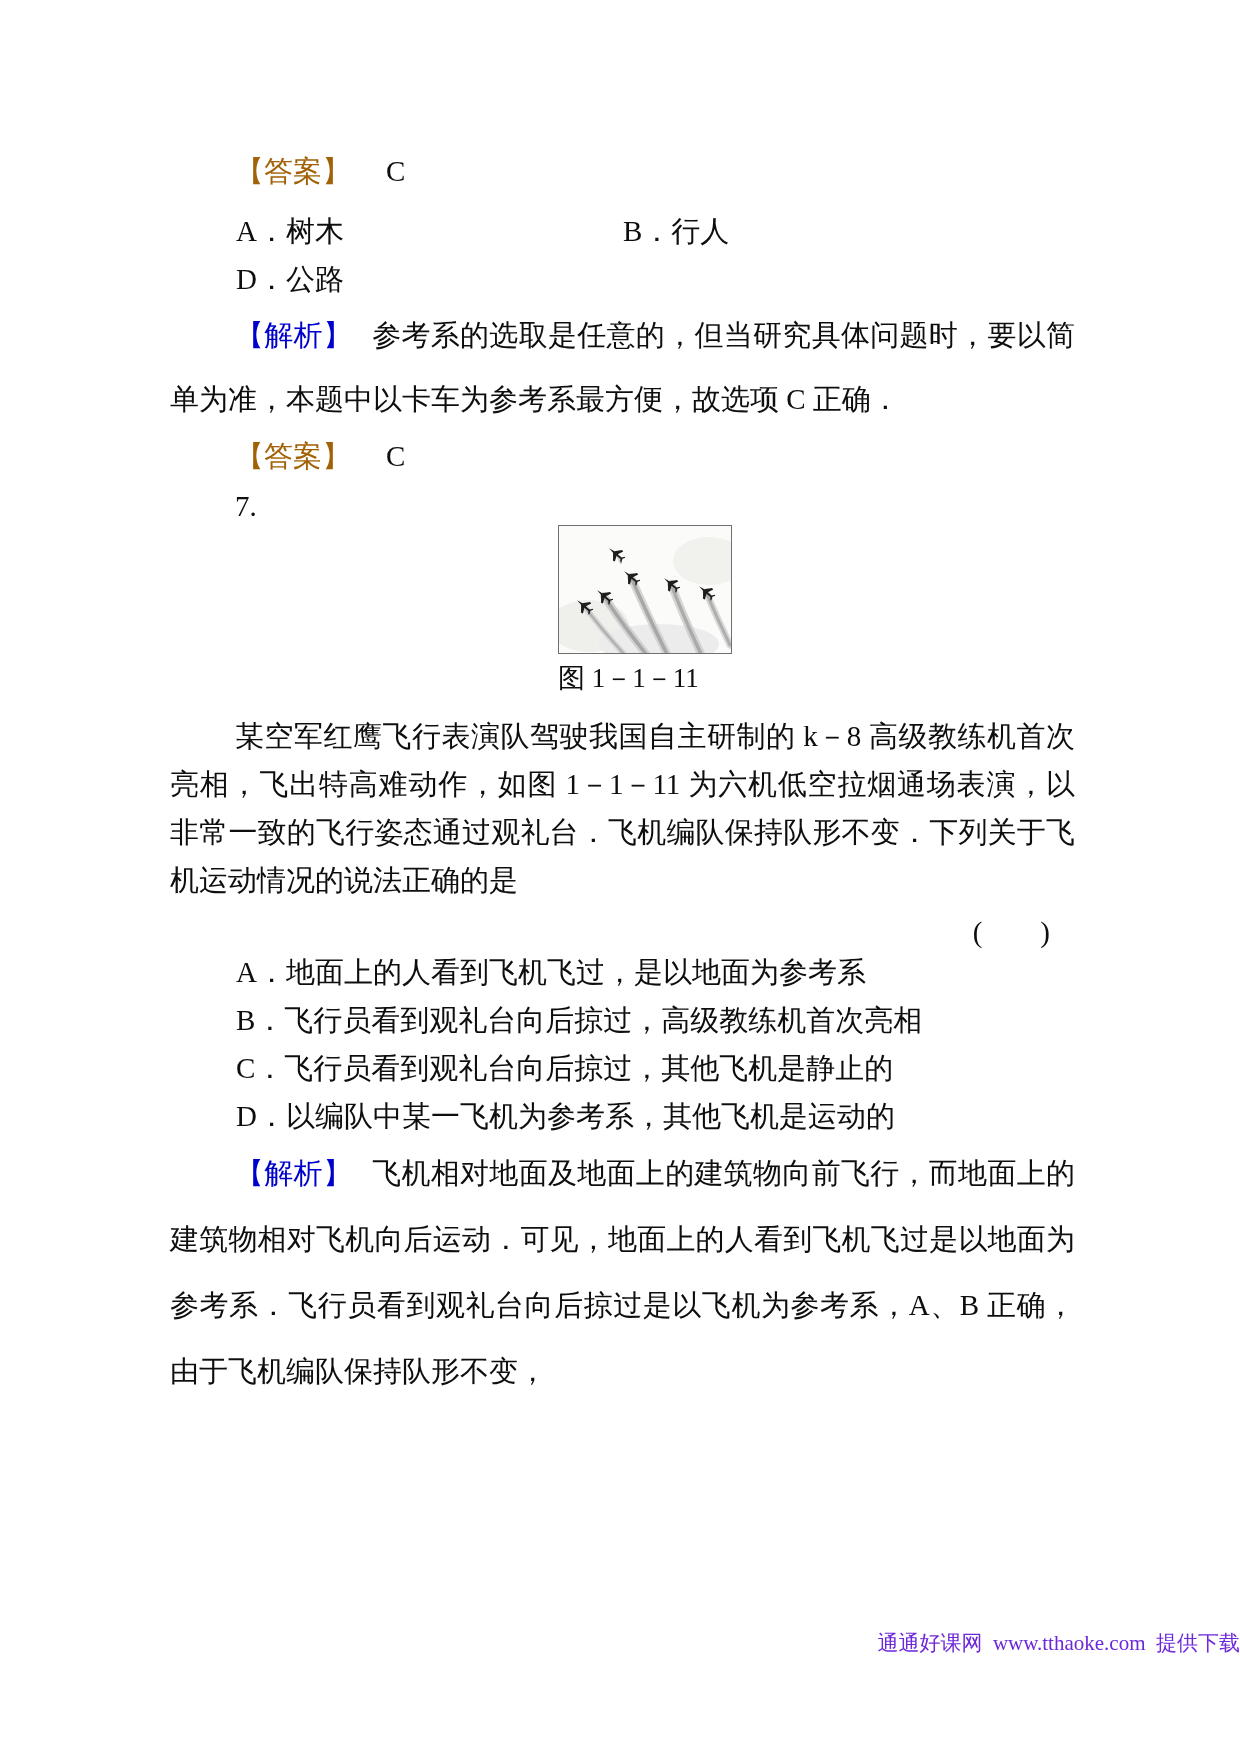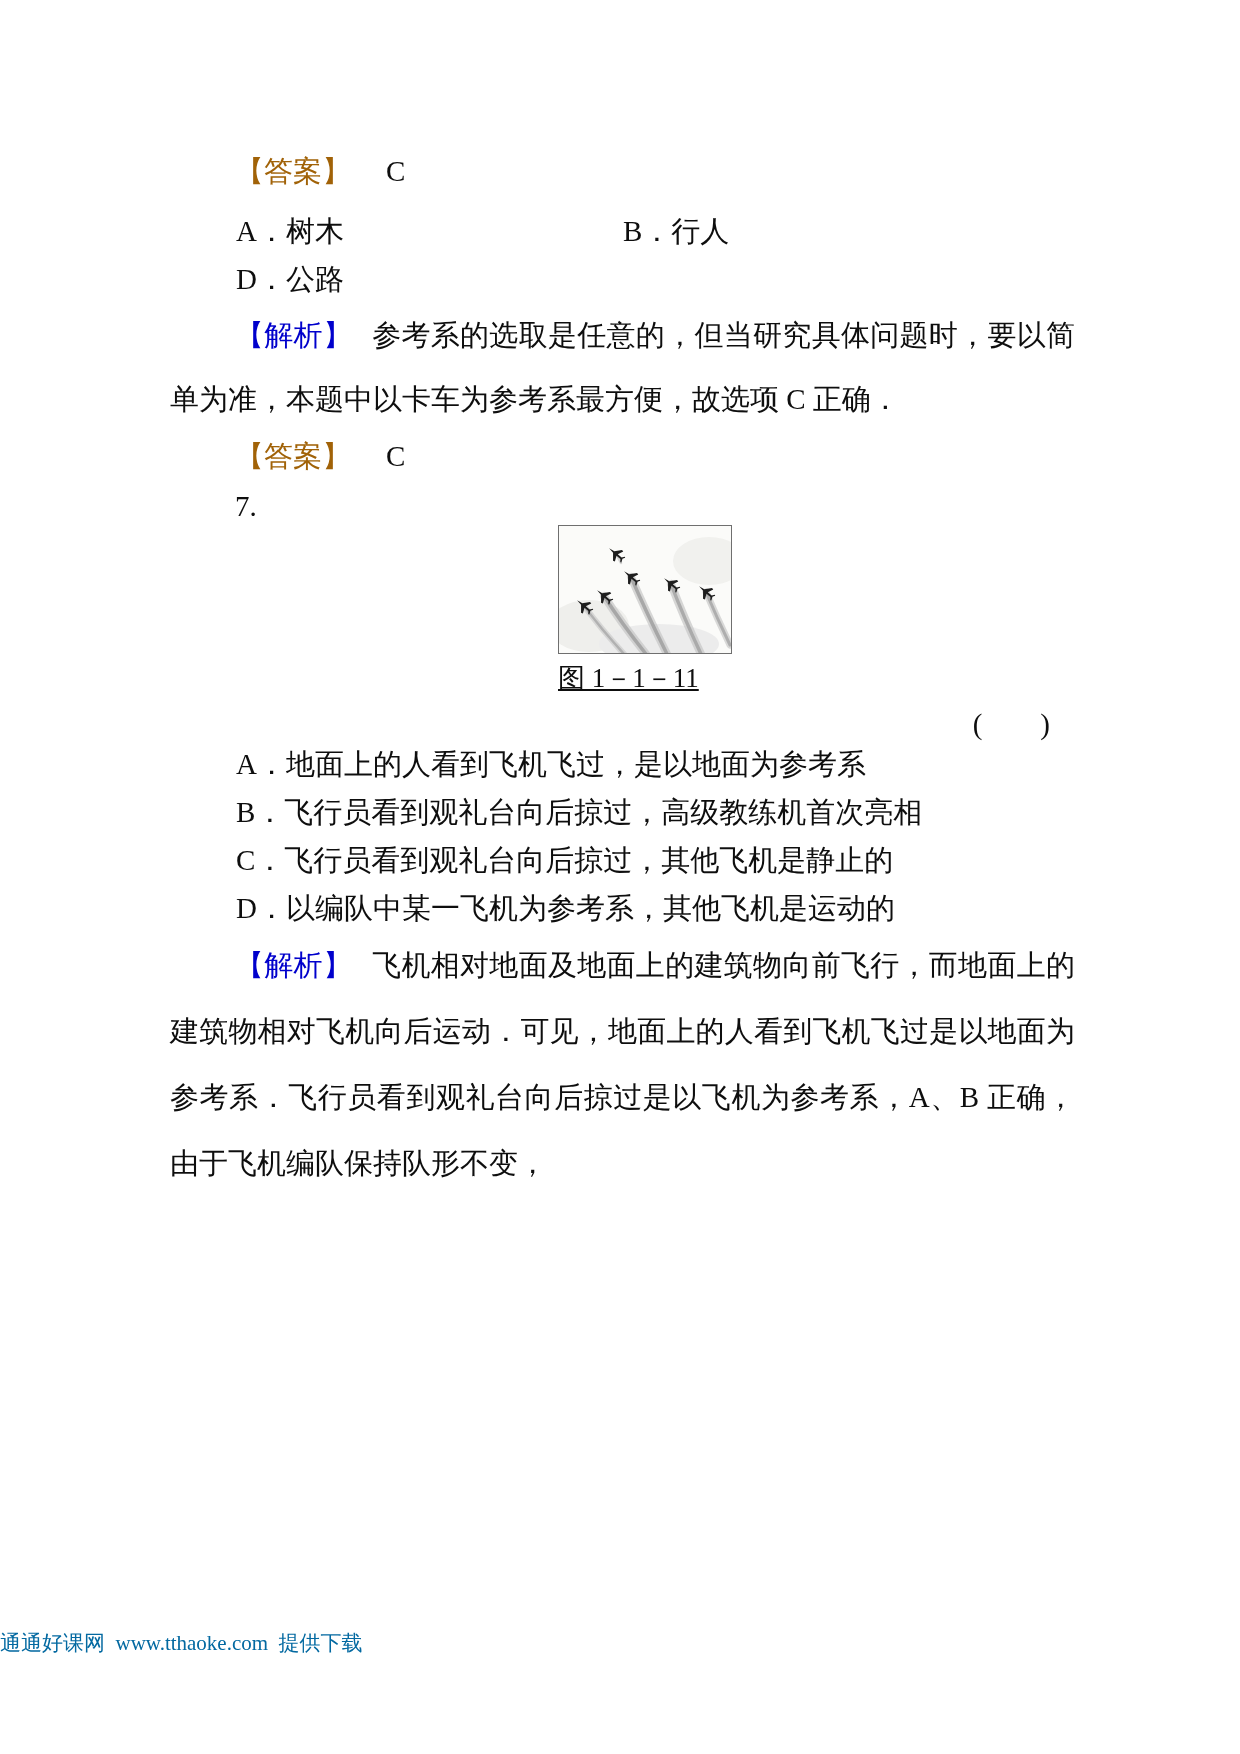--- a/index.html
+++ b/index.html
@@ -27,45 +27,45 @@
   .analysis-p2{line-height:66px;text-align:justify;}
   .qnum{line-height:48px;padding-left:65px;margin-top:-6px;}
   .opt-grid{
     display:grid;
     grid-template-columns:387px 1fr;
     padding-left:66px;
     line-height:48px;
     margin-top:4px;
   }
   .opt-list{padding-left:66px;line-height:48px;margin-top:-8px;}
-  .figure-wrap{margin-left:388px;width:140px;margin-top:-5px;text-decoration:underline;}
+  .figure-wrap{margin-left:388px;width:140px;margin-top:-5px;}
   .figure-box{
     width:172px;height:127px;
     border:1px solid #6f6f6f;
     background:#fbfbf9;
     display:block;
   }
   .figure-caption{
     text-align:center;
     font-size:27px;
     line-height:36px;
     margin-top:6px;
     white-space:nowrap;
   }
   .q7-stem{margin-top:16px;}
   .bracket-line{line-height:48px;text-align:right;padding-right:25px;margin-top:4px;}
   .ans2{margin-top:-6px;}
   .jx2{margin-top:0;}
   .footer{
     position:absolute;
     left:0;right:0;top:1630px;
-    text-align:left;
+    text-align:right;
     font-size:21px;
     line-height:26px;
-    color:#0369a1;
+    color:#6d28d9;
     white-space:pre;
   }
   i.var{font-style:italic;}
 </style>
 </head>
 <body>
 
 <div class="page">
 
 
@@ -116,20 +116,21 @@
         <path transform="translate(72,51) rotate(-140)" d="M9,0 L3,1 L-2,7 L-4,6.5 L-1.5,1 L-6.5,1 L-8.5,3.5 L-9.5,3 L-8,0.5 L-9.5,-3 L-8.5,-3.5 L-6.5,-1 L-1.5,-1 L-4,-6.5 L-2,-7 L3,-1 Z"></path>
         <path transform="translate(112,58) rotate(-140)" d="M9,0 L3,1 L-2,7 L-4,6.5 L-1.5,1 L-6.5,1 L-8.5,3.5 L-9.5,3 L-8,0.5 L-9.5,-3 L-8.5,-3.5 L-6.5,-1 L-1.5,-1 L-4,-6.5 L-2,-7 L3,-1 Z"></path>
         <path transform="translate(147,66) rotate(-140)" d="M9,0 L3,1 L-2,7 L-4,6.5 L-1.5,1 L-6.5,1 L-8.5,3.5 L-9.5,3 L-8,0.5 L-9.5,-3 L-8.5,-3.5 L-6.5,-1 L-1.5,-1 L-4,-6.5 L-2,-7 L3,-1 Z"></path>
         <path transform="translate(45,70) rotate(-140)" d="M9,0 L3,1 L-2,7 L-4,6.5 L-1.5,1 L-6.5,1 L-8.5,3.5 L-9.5,3 L-8,0.5 L-9.5,-3 L-8.5,-3.5 L-6.5,-1 L-1.5,-1 L-4,-6.5 L-2,-7 L3,-1 Z"></path>
         <path transform="translate(25,80) rotate(-140)" d="M9,0 L3,1 L-2,7 L-4,6.5 L-1.5,1 L-6.5,1 L-8.5,3.5 L-9.5,3 L-8,0.5 L-9.5,-3 L-8.5,-3.5 L-6.5,-1 L-1.5,-1 L-4,-6.5 L-2,-7 L3,-1 Z"></path>
       </g>
     </svg>
     <div class="figure-caption">图 1－1－11</div>
   </div>
 
+  <p class="narrow indent q7-stem">某空军红鹰飞行表演队驾驶我国自主研制的 k－8 高级教练机首次亮相，飞出特高难动作，如图 1－1－11 为六机低空拉烟通场表演，以非常一致的飞行姿态通过观礼台．飞机编队保持队形不变．下列关于飞机运动情况的说法正确的是</p>
 
   <p class="bracket-line">(　　)</p>
 
   <div class="opt-list">
     <p><span>A．</span><span>地面上的人看到飞机飞过，是以地面为参考系</span></p>
     <p><span>B．</span><span>飞行员看到观礼台向后掠过，高级教练机首次亮相</span></p>
     <p><span>C．</span><span>飞行员看到观礼台向后掠过，其他飞机是静止的</span></p>
     <p><span>D．</span><span>以编队中某一飞机为参考系，其他飞机是运动的</span></p>
   </div>
 

